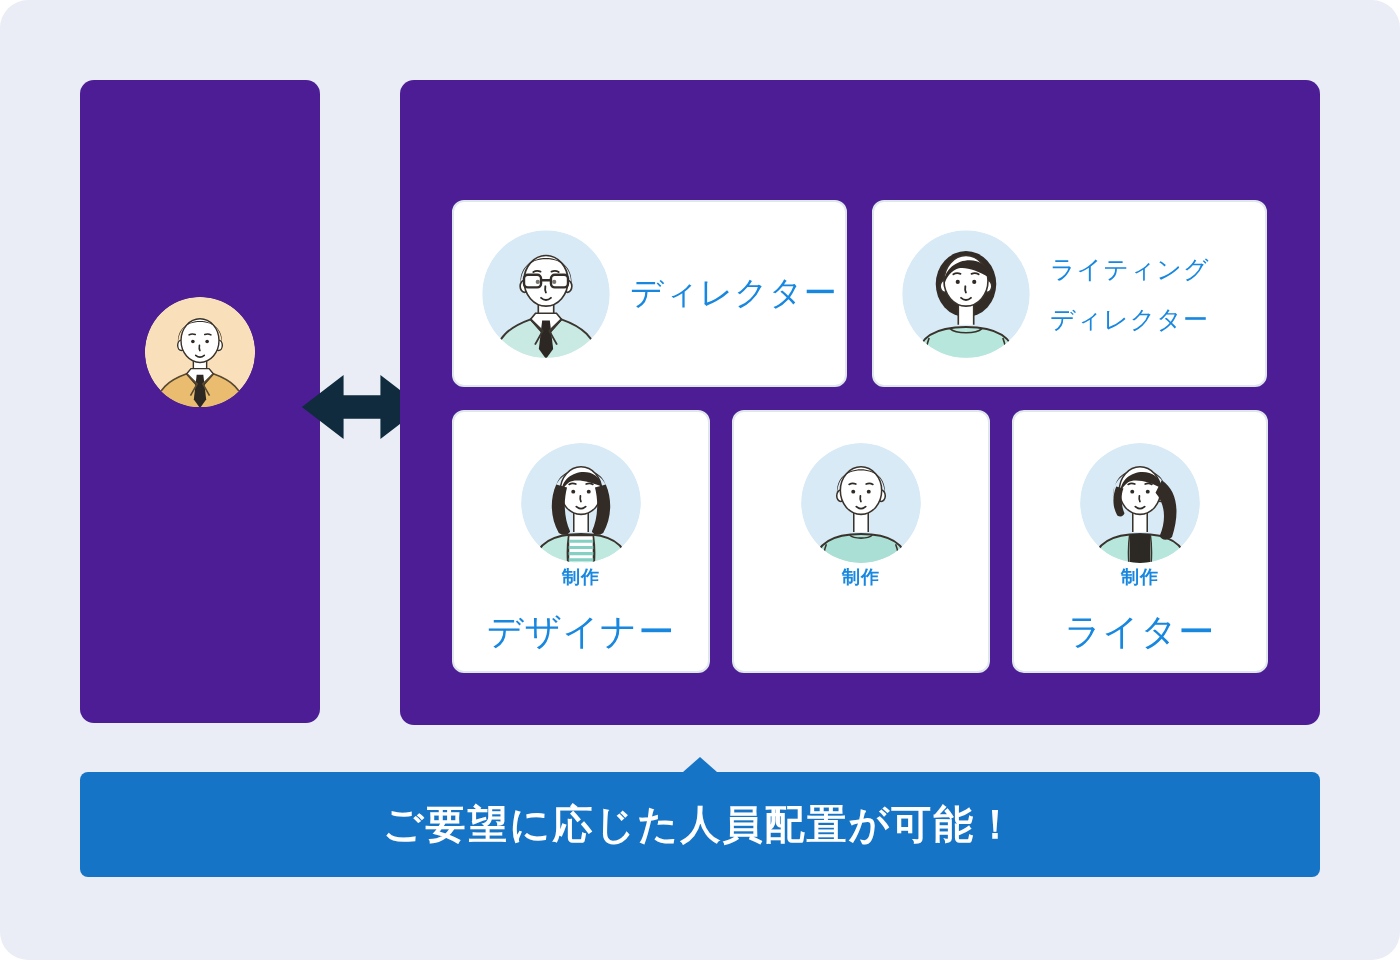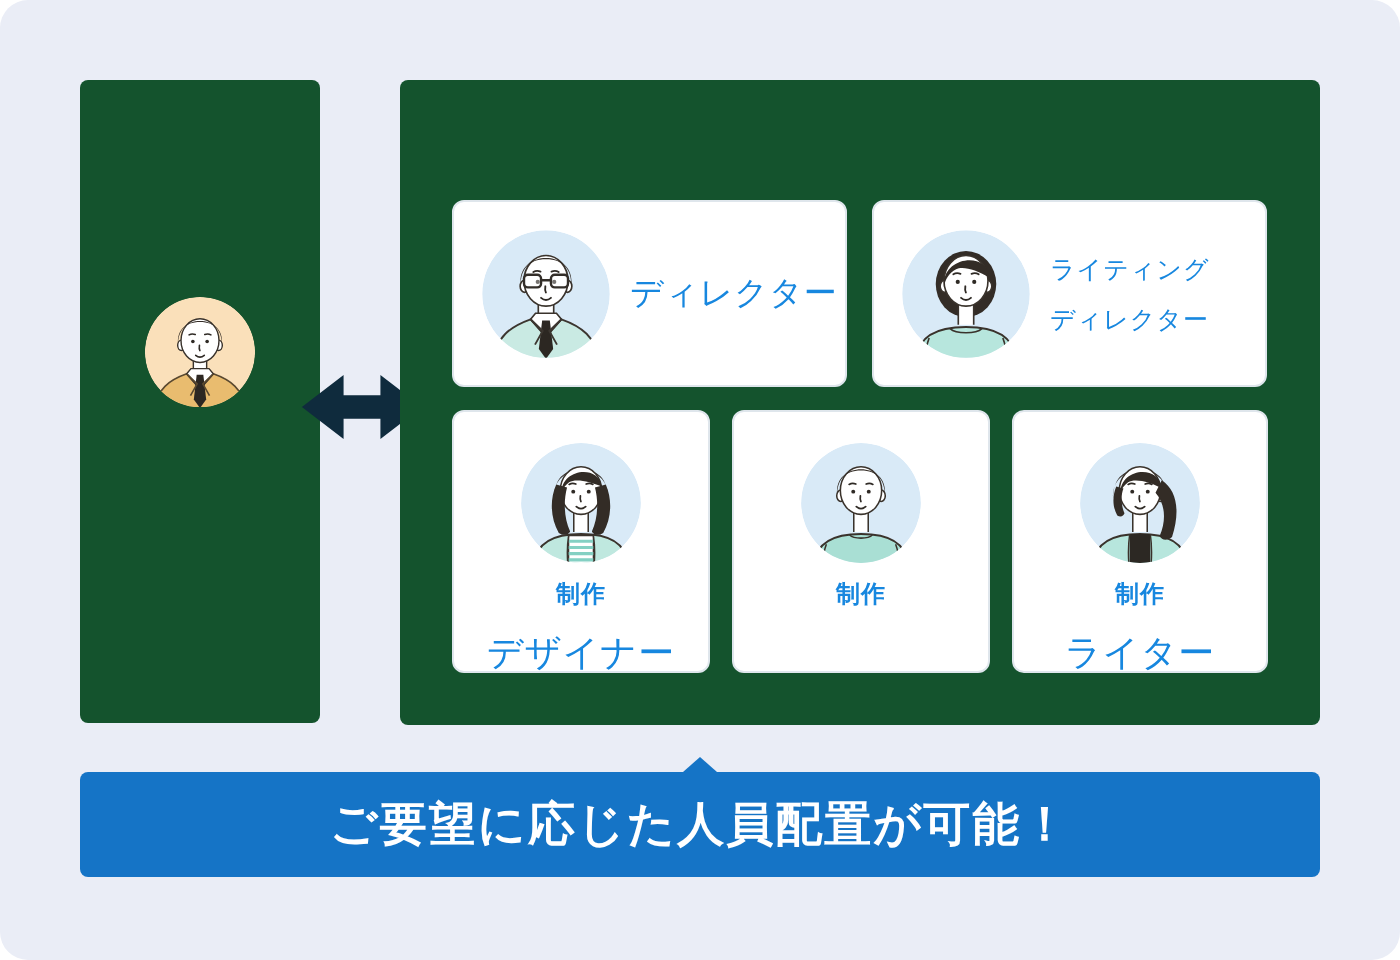--- a/index.html
+++ b/index.html
@@ -1,21 +1,21 @@
 <!DOCTYPE html>
 <html lang="ja"><head>
 <meta charset="utf-8">
 <style>
   html,body{margin:0;padding:0;background:#ffffff;}
   .canvas{
     position:relative;width:1400px;height:960px;background:#eaedf6;
     border-radius:28px;overflow:hidden;
     font-family:"Liberation Sans",sans-serif;
   }
-  .panel{position:absolute;background:#14532d;border-radius:8px;}
+  .panel{position:absolute;background:#4c1d95;border-radius:14px;}
   .panel-left{left:80px;top:80px;width:240px;height:643px;}
   .panel-team{left:400px;top:80px;width:920px;height:645px;}
 
   .client-avatar{position:absolute;left:63px;top:215px;width:114px;height:114px;}
   .client-name{
     position:absolute;left:0;top:356px;width:100%;text-align:center;
     color:#ee7c36;font-size:30px;font-weight:700;line-height:48px;letter-spacing:2px;
   }
 
   .arrow-wrap{position:absolute;left:300px;top:375px;width:124px;height:64px;}
@@ -30,28 +30,28 @@
   .c2{left:472px;top:120px;width:395px;height:187px;}
   .c3{left:52px;top:330px;width:258px;height:263px;}
   .c4{left:332px;top:330px;width:258px;height:263px;}
   .c5{left:612px;top:330px;width:256px;height:263px;}
 
   .avatar-lg{width:132px;height:132px;flex:0 0 auto;}
   .avatar-md{width:124px;height:124px;flex:0 0 auto;}
 
   .role-label{margin-left:18px;color:#1787df;font-size:33px;letter-spacing:1px;}
   .role-label.two-line{font-size:25px;line-height:50px;}
-  .role-prefix{margin-top:13px;color:#1787df;font-size:24px;font-weight:700;letter-spacing:1px;}
+  .role-prefix{color:#1787df;font-size:18px;font-weight:700;letter-spacing:1px;}
   .role-name{margin-top:19px;color:#1787df;font-size:36px;letter-spacing:1px;}
 
   .banner{
     position:absolute;left:80px;top:772px;width:1240px;height:105px;background:#1574c6;
     border-radius:8px;display:flex;align-items:center;justify-content:center;
   }
-  .banner-text{color:#ffffff;font-size:47px;font-weight:700;letter-spacing:2px;}
+  .banner-text{color:#ffffff;font-size:40px;font-weight:700;letter-spacing:2px;}
   .banner-tri{
     position:absolute;top:-15px;left:50%;margin-left:-17px;width:0;height:0;
     border-left:17px solid transparent;border-right:17px solid transparent;
     border-bottom:15px solid #1574c6;
   }
 </style>
 </head>
 <body>
 
 <div class="canvas">

